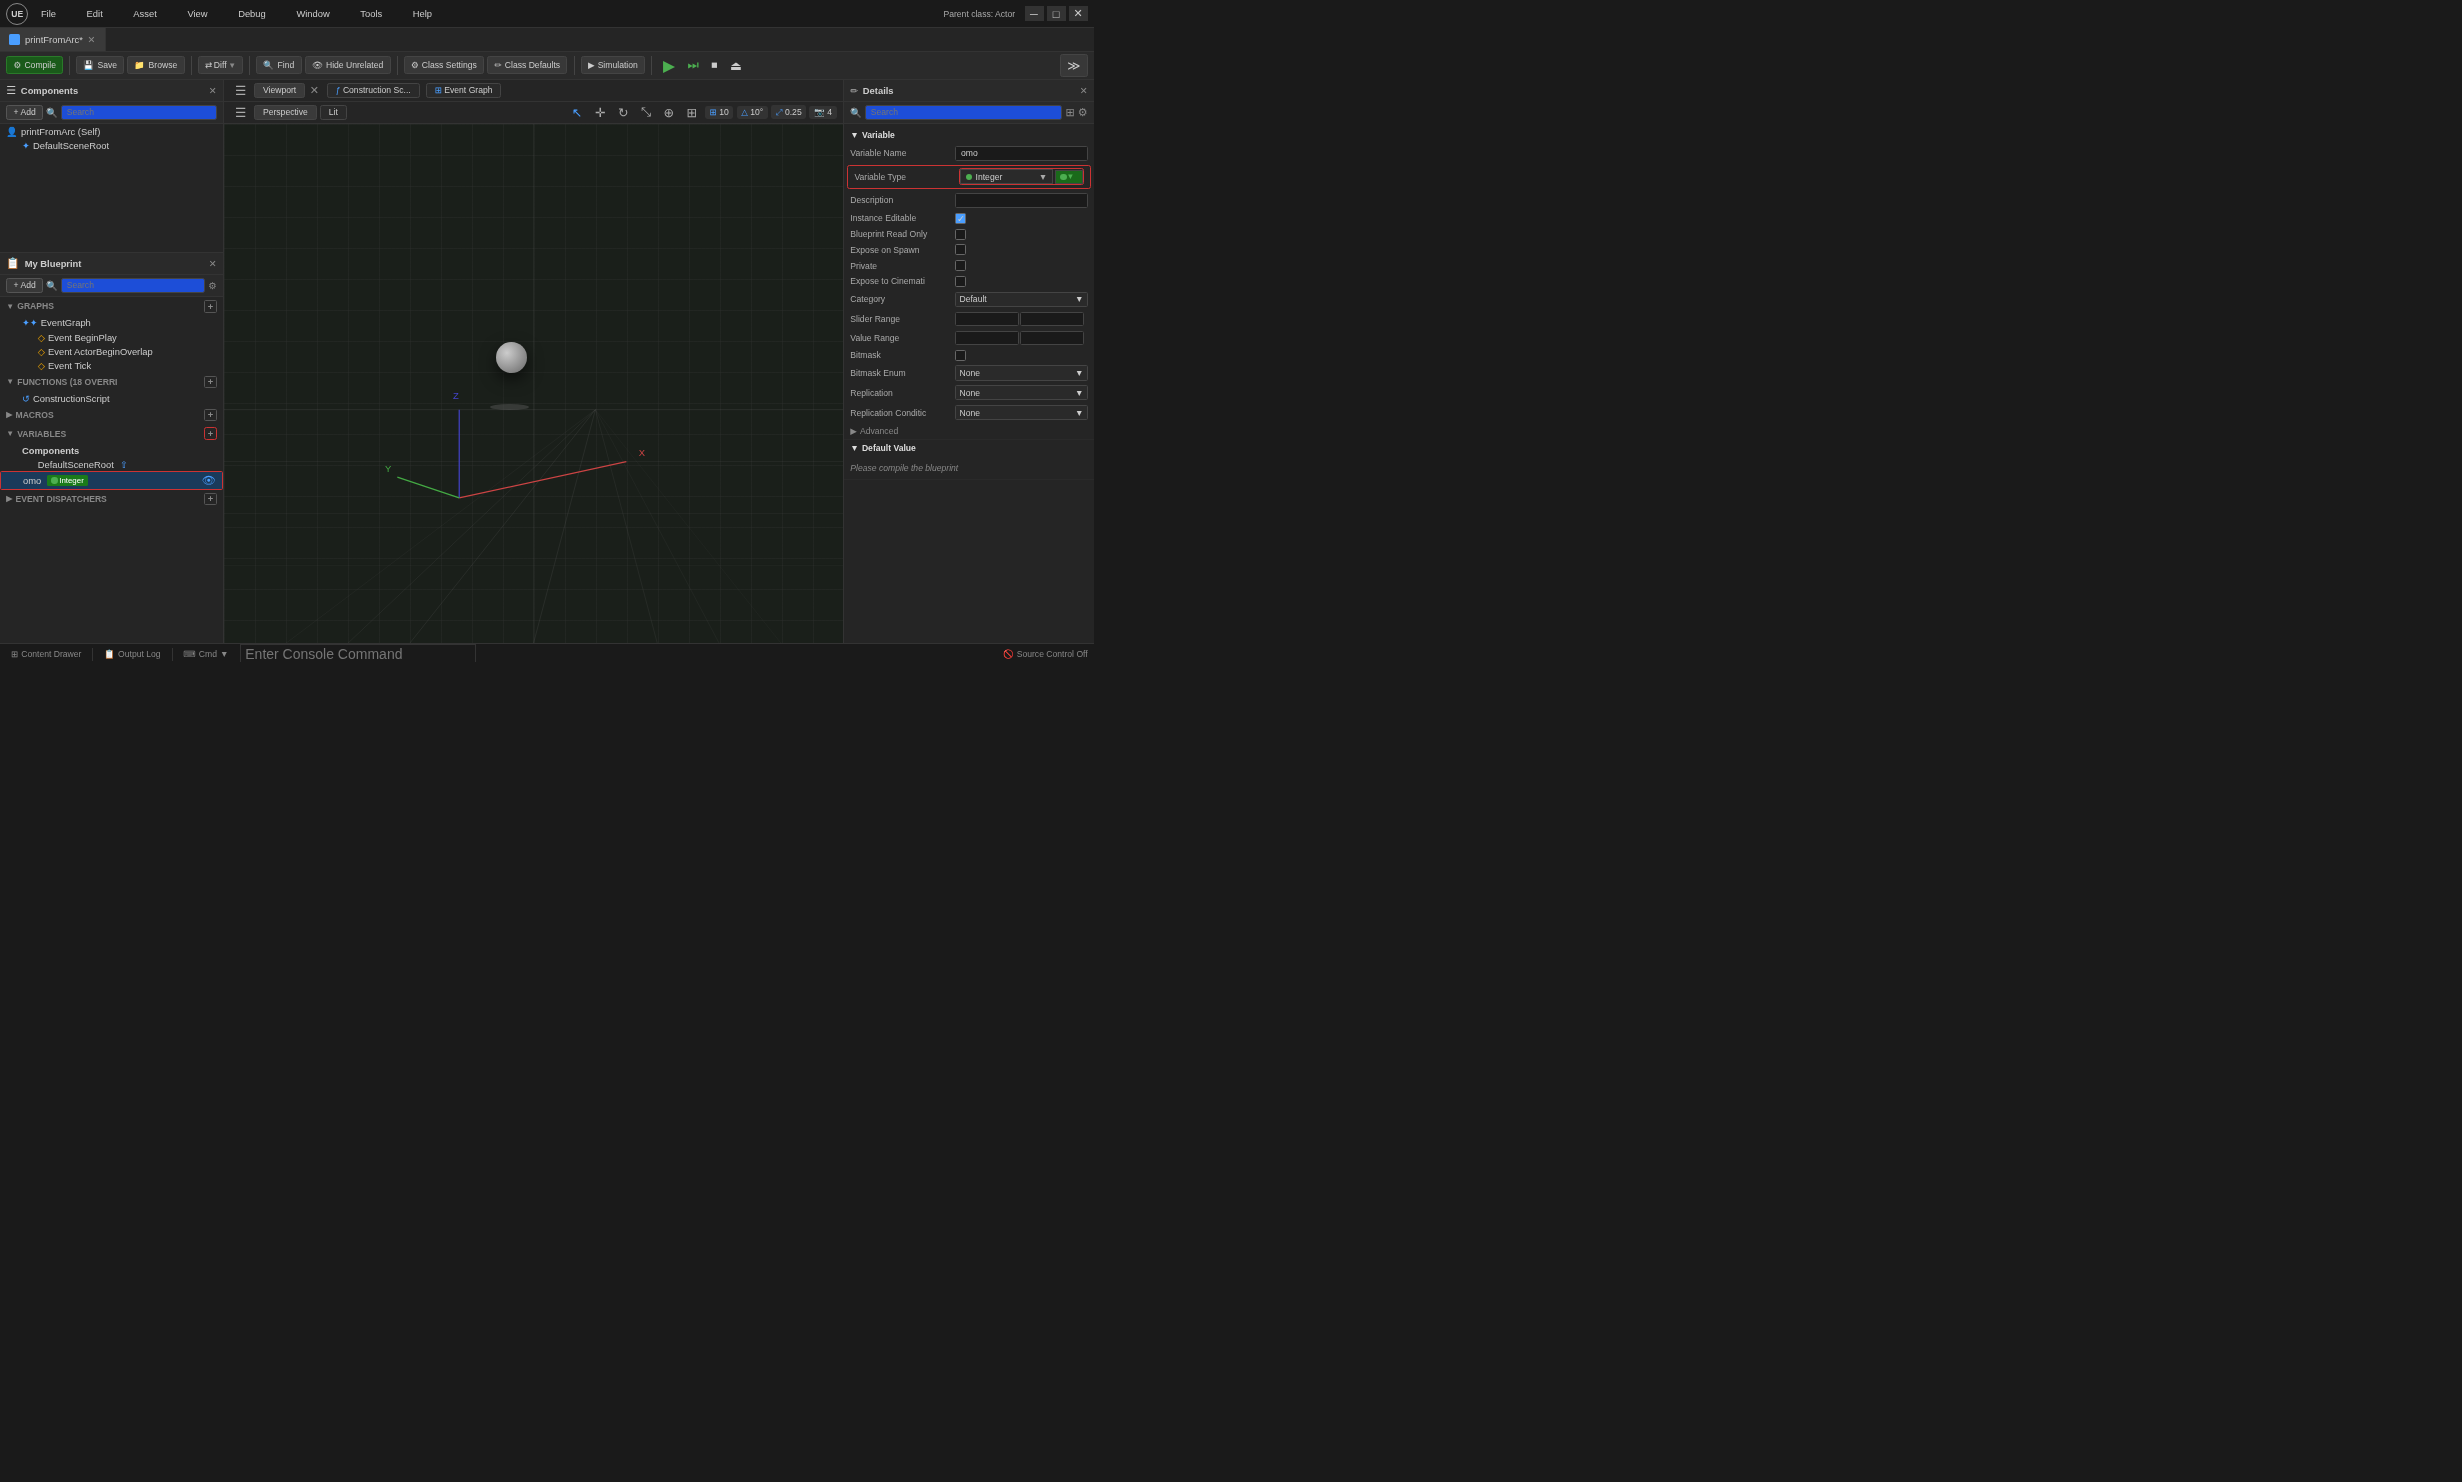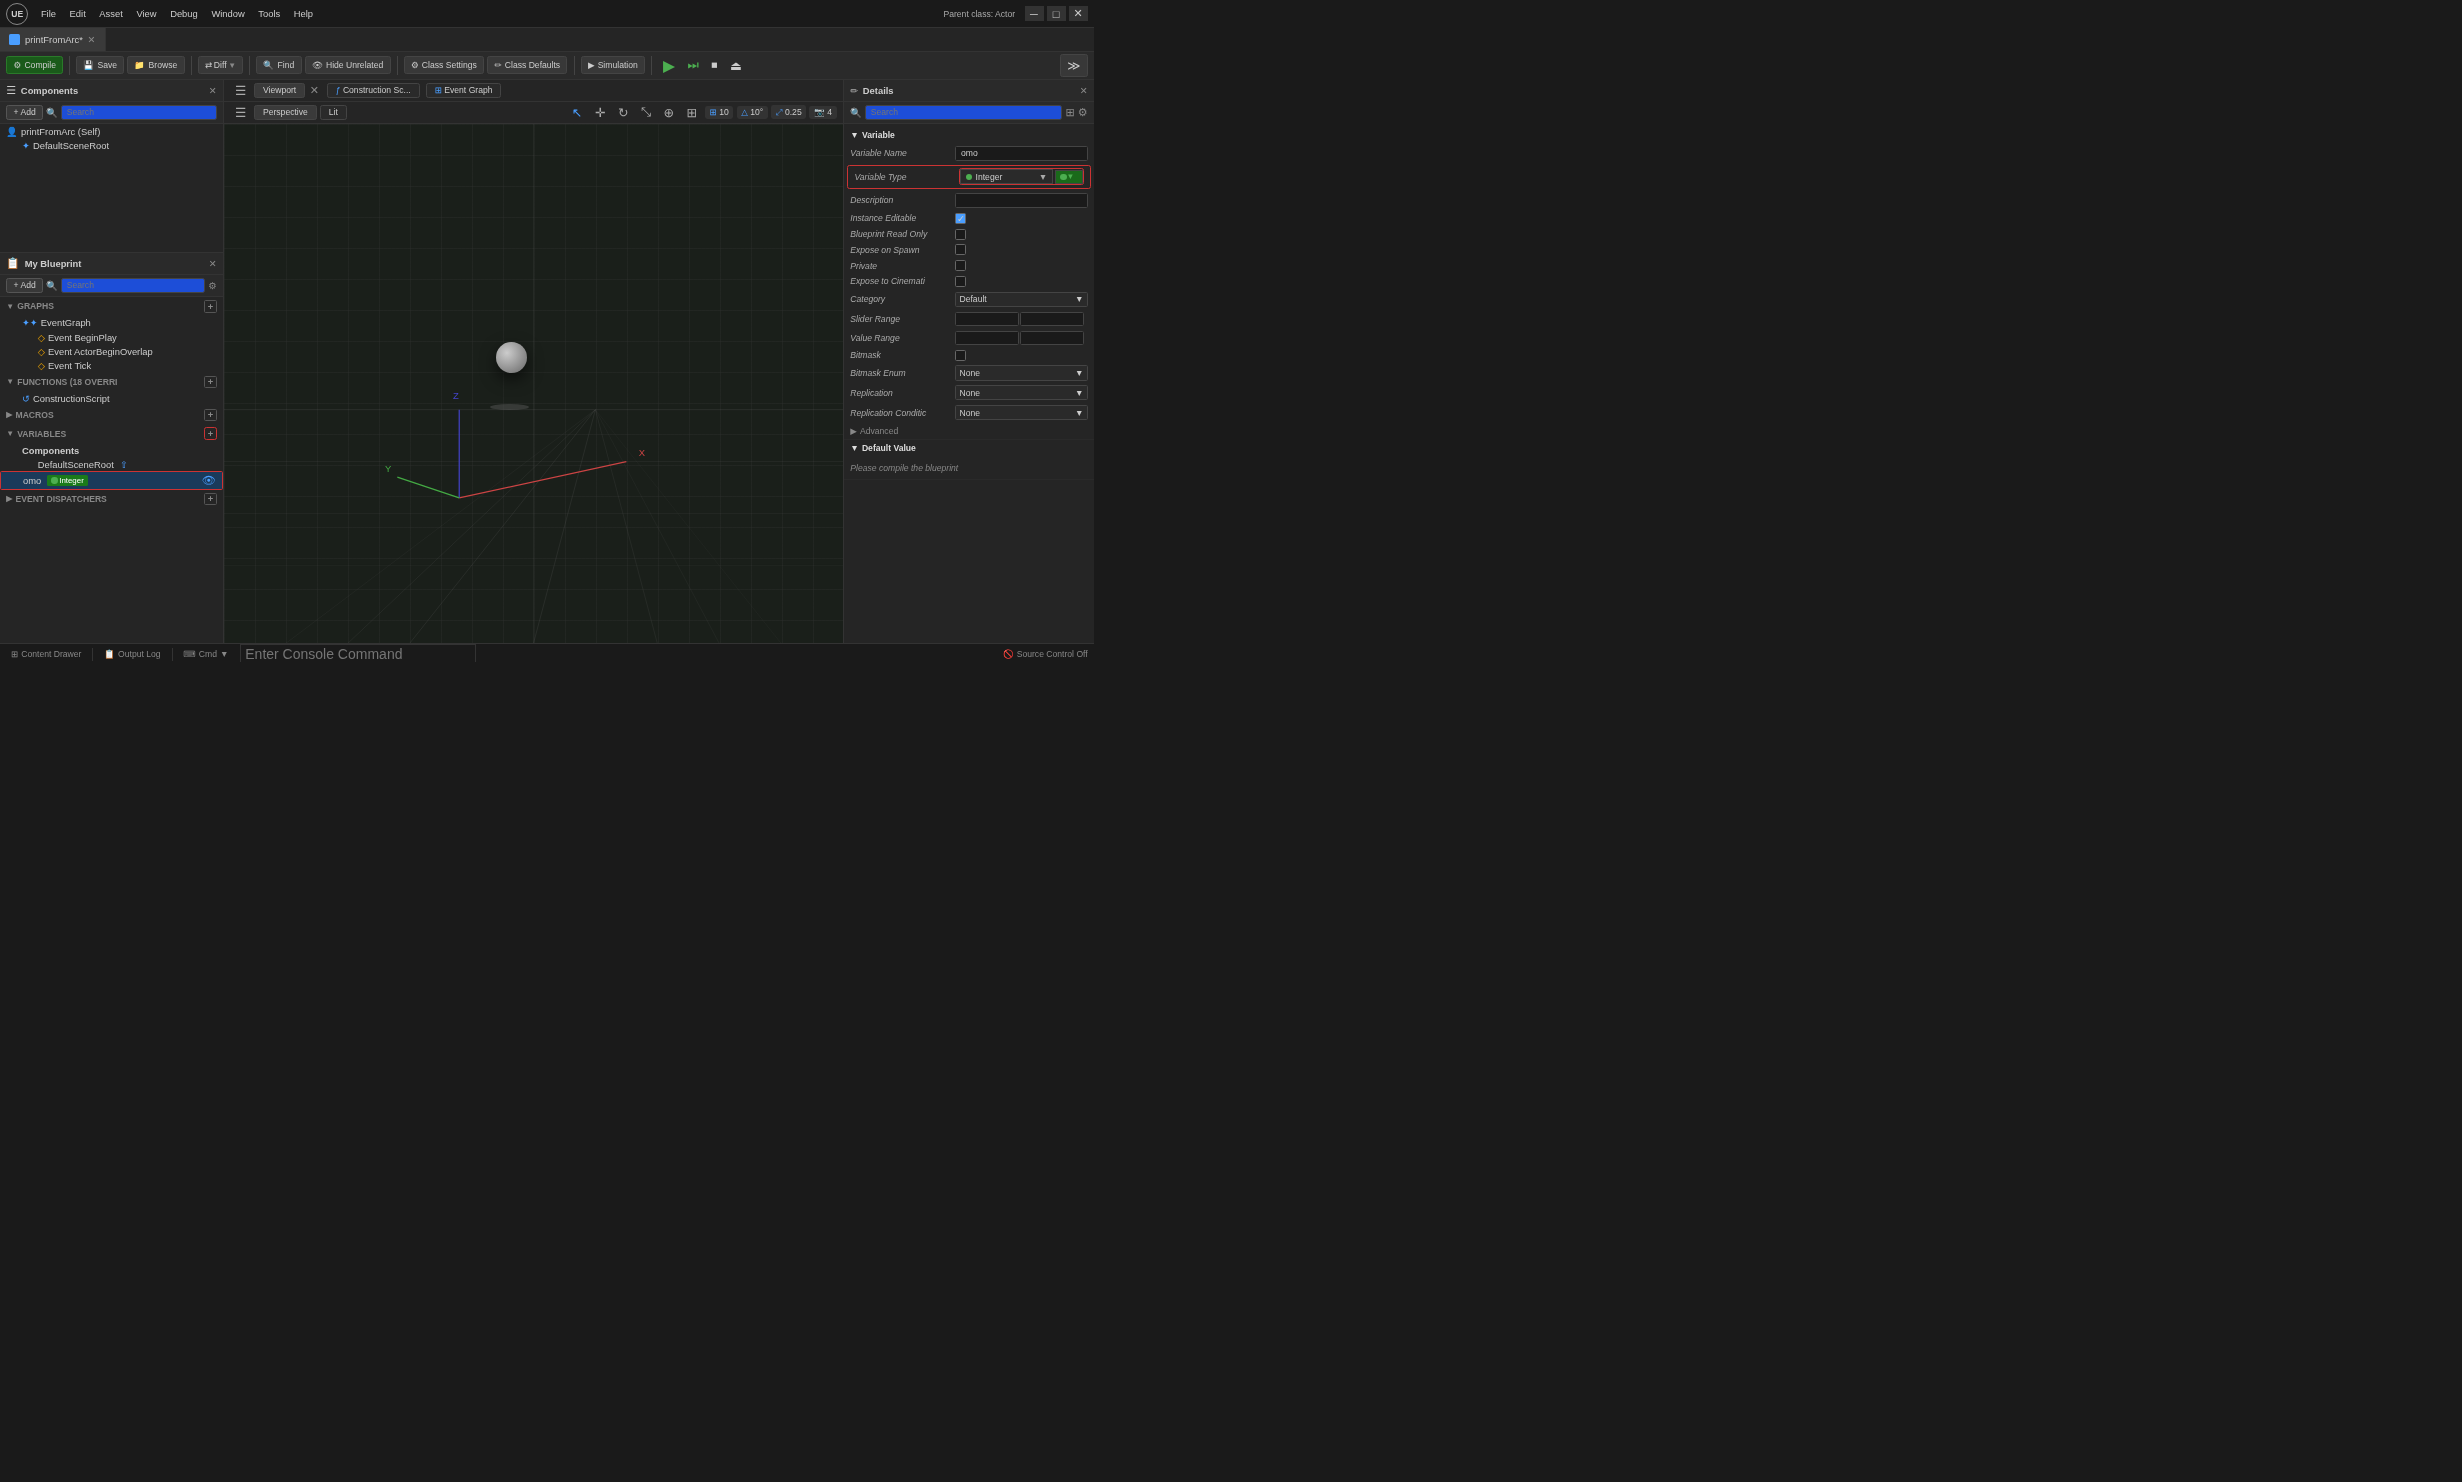--- a/index.html
+++ b/index.html
@@ -1,21 +1,21 @@
 <!DOCTYPE html>
 <html style="font-size:12.6px"><head>
   <meta charset="utf-8">
   <style>
     * { box-sizing: border-box; margin: 0; padding: 0; }
     body { font-family: 'Segoe UI', Arial, sans-serif; font-size: 9.4px; background: #1a1a1a; color: #ccc; overflow: hidden; width: 1094px; height: 662px; }
 
     
     #titlebar { background: #1a1a1a; height: 28px; display: flex; align-items: center; padding: 0 6.3px; border-bottom: 0.8px solid #333; }
     #ue-logo { width: 22px; height: 22px; background: #1a1a1a; border-radius: 50%; border: 1.6px solid #888; display: flex; align-items: center; justify-content: center; color: #ccc; font-weight: bold; font-size: 8.6px; margin-right: 6.3px; }
-    #menu-bar { display: flex; gap: 1px; flex: 1; }
+    #menu-bar { display: flex; gap: 18px; flex: 1; }
     .menu-item { padding: 1.6px 6.3px; color: #ccc; cursor: pointer; font-size: 9.4px; }
     #window-controls { display: flex; gap: 3.1px; margin-left: auto; }
     .win-btn { width: 19px; height: 15.7px; background: #333; border: none; color: #ccc; cursor: pointer; font-size: 11px; display: flex; align-items: center; justify-content: center; }
     #parent-class { color: #aaa; font-size: 8.6px; margin-right: 9.4px; }
 
     
     #tabbar { background: #252525; height: 23.6px; display: flex; align-items: center; border-bottom: 0.8px solid #333; }
     .tab { display: flex; align-items: center; padding: 0 9.4px; height: 23.6px; background: #2a2a2a; border-right: 0.8px solid #333; gap: 4.7px; font-size: 9.4px; color: #ccc; cursor: pointer; }
     .tab.active { background: #3a3a3a; }
     .tab-icon { width: 11px; height: 11px; background: #4a9eff; border-radius: 1.6px; }
@@ -74,21 +74,21 @@
     .object-base { position: absolute; top: 54%; left: 43%; width: 39px; height: 6.3px; background: rgba(100,100,100,0.4); border-radius: 50%; }
 
     
     #right-panel { width: 251px; background: #252525; border-left: 0.8px solid #333; display: flex; flex-direction: column; }
     #details-header { height: 22px; display: flex; align-items: center; padding: 0 6.3px; background: #2a2a2a; border-bottom: 0.8px solid #333; gap: 4.7px; }
     #details-search { display: flex; align-items: center; padding: 3.1px 6.3px; gap: 3.1px; background: #2a2a2a; border-bottom: 0.8px solid #333; }
     #details-content { flex: 1; overflow-y: auto; padding: 3.1px 0; }
     .detail-section { border-bottom: 0.8px solid #2a2a2a; }
     .detail-section-header { padding: 3.1px 6.3px; font-weight: bold; font-size: 8.6px; color: #ddd; display: flex; align-items: center; gap: 3.1px; cursor: pointer; }
     .detail-row { display: flex; align-items: center; padding: 2.4px 6.3px; gap: 3.1px; }
-    .detail-label { width: 102px; font-size: 8.6px; color: #aaa; flex-shrink: 0; font-style: italic; }
+    .detail-label { width: 102px; font-size: 8.6px; color: #aaa; flex-shrink: 0; }
     .detail-value { flex: 1; }
     .detail-input { background: #1a1a1a; border: 0.8px solid #444; border-radius: 1.6px; padding: 1.6px 4.7px; color: #ccc; font-size: 8.6px; width: 100%; }
     .detail-checkbox { width: 11px; height: 11px; background: #4a9eff; border: 0.8px solid #666; border-radius: 1.6px; display: flex; align-items: center; justify-content: center; }
     .detail-checkbox.empty { background: #1a1a1a; }
     .detail-select { background: #2a2a2a; border: 0.8px solid #444; border-radius: 1.6px; padding: 1.6px 3.1px; color: #ccc; font-size: 8.6px; display: flex; align-items: center; justify-content: space-between; flex: 1; cursor: pointer; }
     .var-type-selector { display: flex; align-items: center; gap: 1.6px; flex: 1; border: 1.6px solid #cc3333; border-radius: 2.4px; }
     .var-type-main { background: #2a2a2a; border: 0.8px solid #444; padding: 1.6px 4.7px; color: #ccc; font-size: 8.6px; display: flex; align-items: center; gap: 3.1px; flex: 1; cursor: pointer; }
     .var-type-end { background: #1a6a1a; border: 0.8px solid #444; padding: 1.6px 4.7px; color: #4caf50; font-size: 8.6px; cursor: pointer; width: 28px; display: flex; align-items: center; }
     .double-input { display: flex; gap: 1.6px; flex: 1; }
     .double-input input { background: #1a1a1a; border: 0.8px solid #444; border-radius: 1.6px; padding: 1.6px 3.1px; color: #ccc; font-size: 7.9px; width: 50%; }

